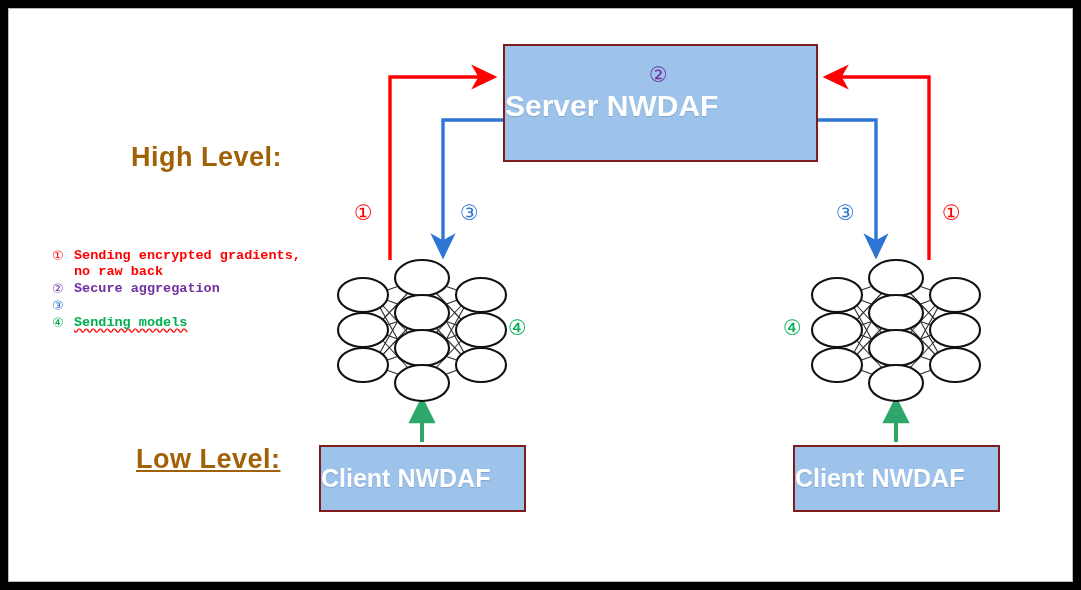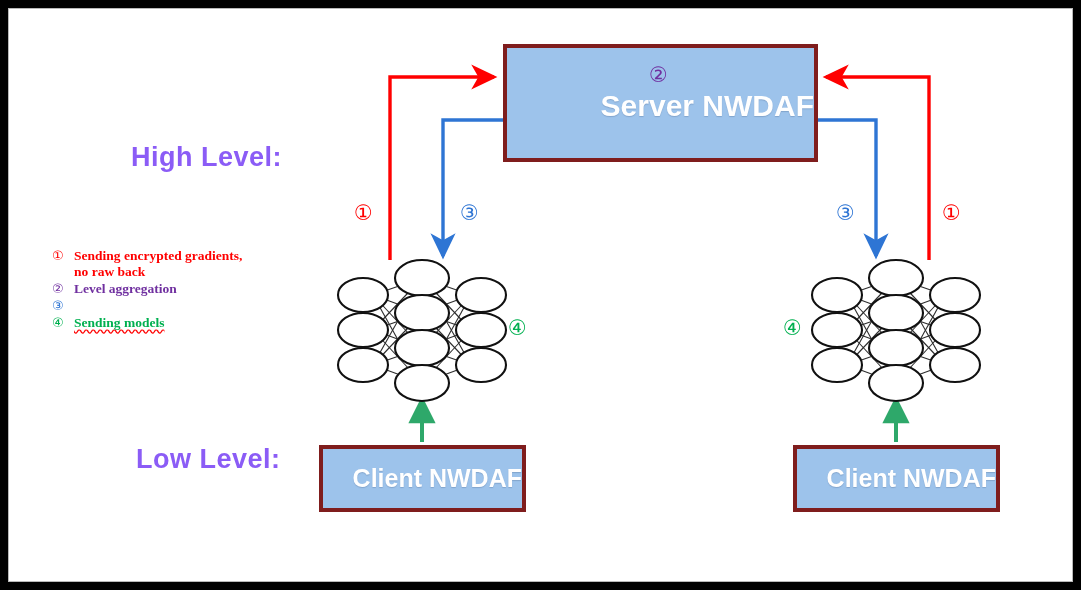--- a/index.html
+++ b/index.html
@@ -37,36 +37,36 @@
     width: 1065px;
     height: 574px;
   }
 
   
   .level-label {
     position: absolute;
     font-family: "Liberation Sans", sans-serif;
     font-weight: bold;
     font-size: 27px;
-    color: #8b5cf6;
+    color: #a16207;
     letter-spacing: 0.5px;
     white-space: nowrap;
   }
   #high-level-label { left: 123px; top: 134px; }
-  #low-level-label  { left: 128px; top: 436px; }
+  #low-level-label  { left: 128px; top: 436px; text-decoration: underline; }
 
   
   .nwdaf-box {
     position: absolute;
     background: #9DC3EB;
-    border: 4px solid #7f1d1d;
+    border: 2px solid #7f1d1d;
     box-sizing: border-box;
     display: flex;
     align-items: center;
-    justify-content: flex-end;
+    justify-content: flex-start;
   }
   .nwdaf-box-label {
     font-family: "Liberation Sans", sans-serif;
     font-weight: bold;
     color: #ffffff;
     white-space: nowrap;
     text-shadow: 0 1px 1px rgba(80,110,150,0.35);
   }
   #server-box {
     left: 495px; top: 36px; width: 315px; height: 118px;
@@ -110,21 +110,21 @@
     margin-bottom: 1px;
   }
   .legend-num {
     font-family: "DejaVu Sans", sans-serif;
     font-size: 13px;
     line-height: 16px;
     width: 22px;
     flex: 0 0 22px;
   }
   .legend-text {
-    font-family: Liberation Serif, serif;
+    font-family: Liberation Mono, monospace;
     font-weight: bold;
     font-size: 13.5px;
     line-height: 16px;
   }
   .legend-row-1 .legend-num, .legend-row-1 .legend-text { color: #FF0000; }
   .legend-row-2 .legend-num, .legend-row-2 .legend-text { color: #7030A0; }
   .legend-row-3 .legend-num, .legend-row-3 .legend-text { color: #2E75D4; }
   .legend-row-4 .legend-num, .legend-row-4 .legend-text { color: #00B050; }
   .spell-error {
     text-decoration: underline wavy #FF0000;
@@ -275,21 +275,21 @@
     <div id="legend">
       <div class="legend-row legend-row-1">
         <span class="legend-num">①</span>
         <span class="legend-text">
           <span>Sending encrypted gradients,</span><br>
           <span>no raw back</span>
         </span>
       </div>
       <div class="legend-row legend-row-2">
         <span class="legend-num">②</span>
-        <span class="legend-text">Level aggregation</span>
+        <span class="legend-text">Secure aggregation</span>
       </div>
       <div class="legend-row legend-row-3">
         <span class="legend-num">③</span>
       </div>
       <div class="legend-row legend-row-4">
         <span class="legend-num">④</span>
         <span class="legend-text spell-error">Sending models</span>
       </div>
     </div>
 

